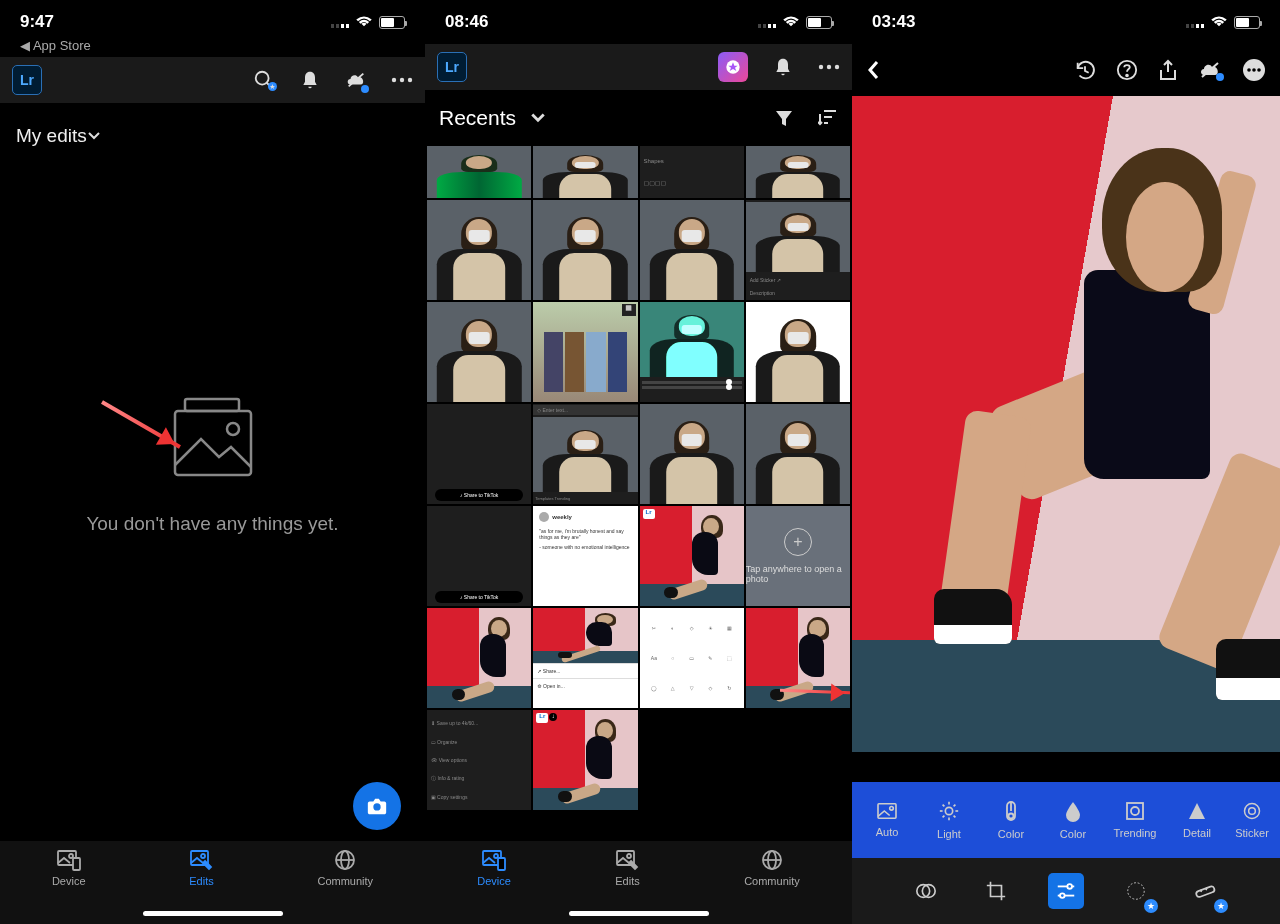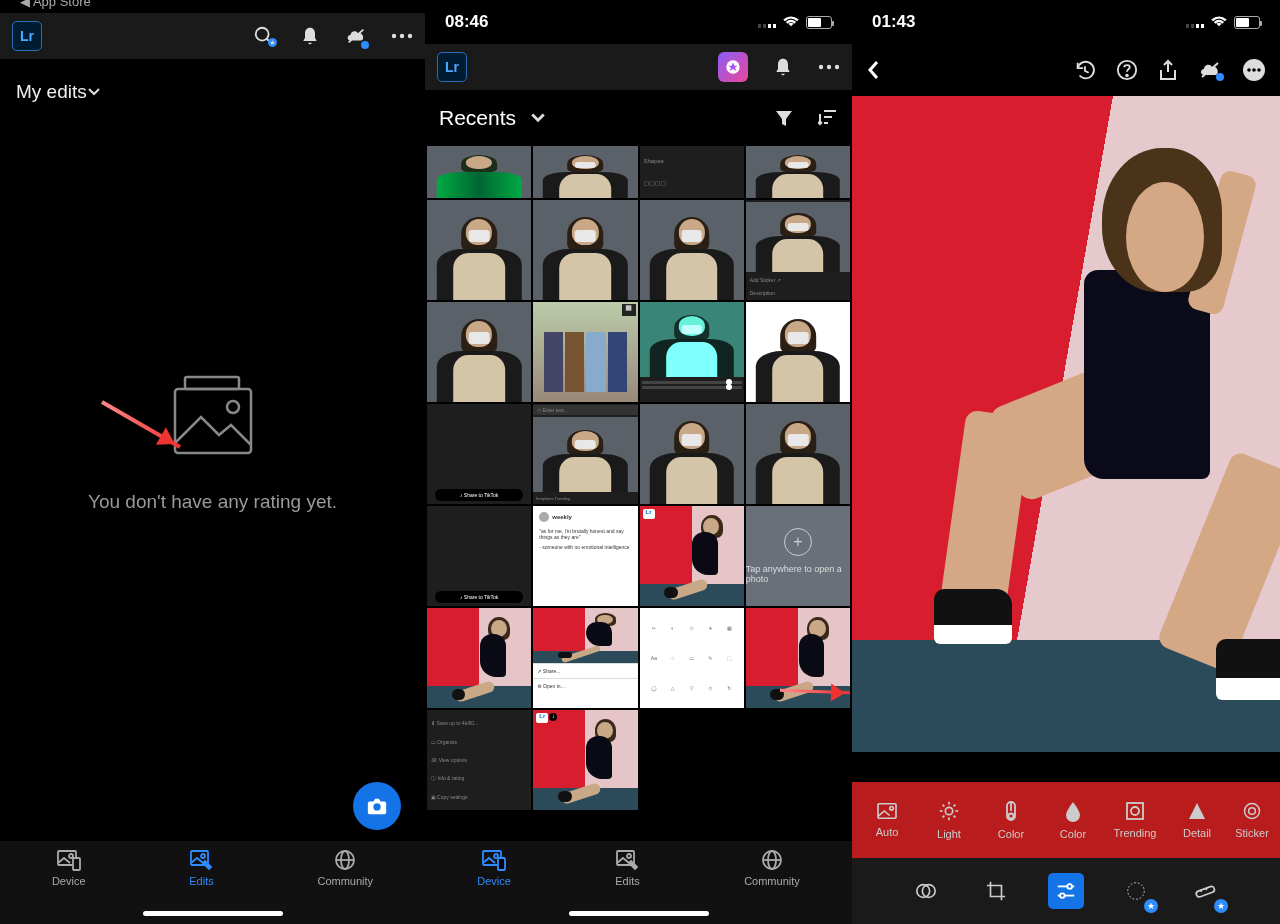--- a/index.html
+++ b/index.html
@@ -78,31 +78,43 @@
   .p3-face{position:absolute;top:6%;right:14%;width:26%;height:20%;background:#d4a785;border-radius:50%}
   .p3-arm{position:absolute;top:4%;right:2%;width:12%;height:26%;background:#d4a785;transform:rotate(15deg);border-radius:10px}
   .p3-torso{position:absolute;top:22%;right:12%;width:42%;height:38%;background:#0a0a18;border-radius:14px 14px 8px 20px}
   .p3-thigh{position:absolute;top:42%;left:18%;width:50%;height:18%;background:#d4a785;transform:rotate(-22deg);border-radius:14px}
   .p3-calf{position:absolute;bottom:14%;left:2%;width:22%;height:38%;background:#d4a785;transform:rotate(8deg);border-radius:12px}
   .p3-calf2{position:absolute;bottom:6%;right:-8%;width:26%;height:38%;background:#d4a785;transform:rotate(22deg);border-radius:12px}
   .p3-shoe1{position:absolute;bottom:10%;left:-4%;width:26%;height:10%;background:#111;border-radius:10px 16px 6px 6px}
   .p3-shoe1::before{content:"";position:absolute;bottom:0;left:0;right:0;height:35%;background:#fff;border-radius:0 0 6px 6px}
   .p3-shoe2{position:absolute;bottom:0%;right:-18%;width:28%;height:11%;background:#111;border-radius:10px 16px 6px 6px}
   .p3-shoe2::before{content:"";position:absolute;bottom:0;left:0;right:0;height:35%;background:#fff;border-radius:0 0 6px 6px}
-  .edit-tools{background:#b91c1c;height:76px;display:flex;justify-content:space-around;align-items:center;padding:0 4px}
+  .edit-tools{background:#1d4ed8;height:76px;display:flex;justify-content:space-around;align-items:center;padding:0 4px}
   .tool{display:flex;flex-direction:column;align-items:center;gap:6px;font-size:11px;color:#ccc;min-width:58px}
   .bottom-tools{height:66px;background:#1a1a1a;display:flex;justify-content:center;align-items:center;gap:34px}
   .btool{width:36px;height:36px;display:flex;align-items:center;justify-content:center;border-radius:5px;position:relative}
   .btool.active{background:#1473e6}
   svg{display:block}
 </style>
 </head>
 <body>
 
 <div class="phone p1">
+  <div class="statusbar">
+    <span>9:47</span>
+    <div class="status-icons">
+      <span class="sig"></span>
+      <span>
+          <svg class="wifi" viewBox="0 0 20 14">
+            <path d="M10 12 L7 9 Q10 7 13 9 Z M4 7 Q10 2 16 7 L14 9 Q10 5 6 9 Z M1 4 Q10 -3 19 4 L17 6 Q10 0 3 6 Z" fill="#fff"></path>
+          </svg>
+        </span>
+      <span class="battery"></span>
+    </div>
+  </div>
   <div class="back-app">◀ App Store</div>
   <div class="header" style="margin-top:4px">
     <div class="lr-logo">Lr</div>
     <div class="header-icons">
       <span class="hicon dot-rel">
           <svg width="22" height="22" viewBox="0 0 24 24" fill="none" stroke="#ddd" stroke-width="2">
             <circle cx="10" cy="10" r="7"></circle>
             <line x1="20" y1="20" x2="15" y2="15"></line>
           </svg>
           <span style="position:absolute;right:-2px;bottom:0;width:9px;height:9px;background:#2d8cff;border-radius:50%;display:flex;align-items:center;justify-content:center;font-size:7px">★</span>
@@ -135,21 +147,21 @@
   </div>
   <div class="empty-state">
     <div class="empty-icon">
       <svg width="100" height="90" viewBox="0 0 100 90" fill="none" stroke="#888" stroke-width="2.5">
         <rect x="22" y="4" width="54" height="12" rx="2"></rect>
         <rect x="12" y="16" width="76" height="64" rx="3"></rect>
         <circle cx="70" cy="34" r="6"></circle>
         <path d="M12 70 L38 44 L56 62 L68 52 L88 72"></path>
       </svg>
     </div>
-    <div class="empty-text">You don't have any rating yet.</div>
+    <div class="empty-text">You don't have any things yet.</div>
   </div>
   <div class="arrow1"></div>
   <div class="fab">
     <svg width="22" height="20" viewBox="0 0 24 20" fill="#fff">
         <path d="M4 5 L8 5 L10 2 L14 2 L16 5 L20 5 C21 5 22 6 22 7 L22 17 C22 18 21 19 20 19 L4 19 C3 19 2 18 2 17 L2 7 C2 6 3 5 4 5 Z"></path>
         <circle cx="12" cy="11" r="4" fill="#1473e6"></circle>
       </svg>
   </div>
   <div class="bottomnav">
     <div class="navitem">
@@ -541,21 +553,21 @@
           <line x1="2" y1="11" x2="20" y2="11"></line>
         </svg>
         <span>Community</span>
       </div>
   </div>
   <div class="home-indicator"></div>
 </div>
 
 <div class="phone p3">
   <div class="statusbar">
-    <span>01:43</span>
+    <span>03:43</span>
     <div class="status-icons">
         <span class="sig"></span>
         <span>
           <svg class="wifi" viewBox="0 0 20 14">
             <path d="M10 12 L7 9 Q10 7 13 9 Z M4 7 Q10 2 16 7 L14 9 Q10 5 6 9 Z M1 4 Q10 -3 19 4 L17 6 Q10 0 3 6 Z" fill="#fff"></path>
           </svg>
         </span>
         <span class="battery"></span>
       </div>
   </div>

